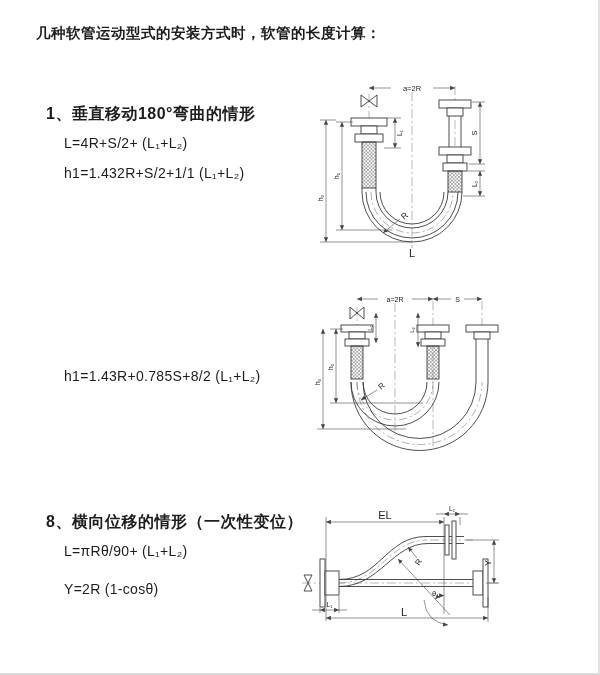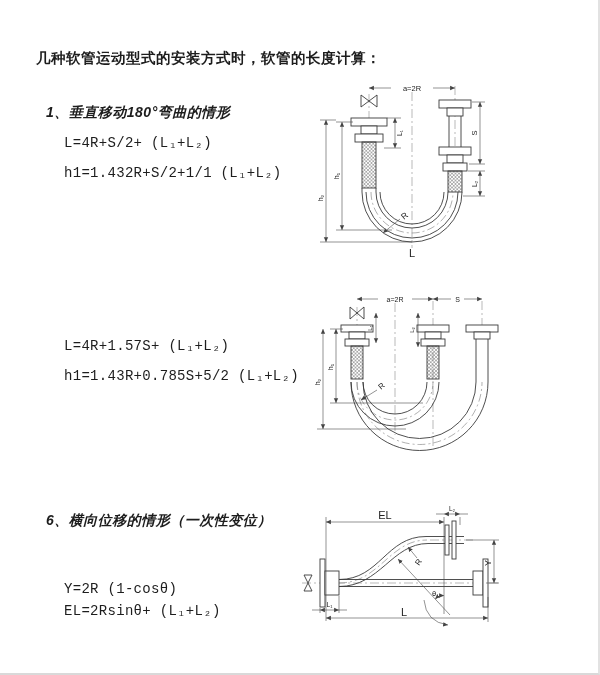--- a/index.html
+++ b/index.html
@@ -1,21 +1,21 @@
 <!DOCTYPE html>
 <html><head>
 <meta charset="utf-8">
 <style>
   html,body{margin:0;padding:0;background:#f4f4f4;}
   .page{position:relative;width:600px;height:675px;background:#ffffff;overflow:hidden;
         font-family:"Liberation Sans","DejaVu Sans",sans-serif;color:#1d1d1d;
         border-right:2px solid #e2e2e2;border-bottom:2px solid #d9d9d9;box-sizing:border-box;}
-  .title{position:absolute;left:36px;top:24px;font-size:14.5px;font-weight:700;letter-spacing:.5px;margin-top:25px;}
-  .sec-heading{position:absolute;font-size:14px;font-weight:700;letter-spacing:.5px;font-style:italic;}
-  .formula{position:absolute;font-size:14px;letter-spacing:.3px;font-family:Liberation Mono, monospace;}
+  .title{position:absolute;left:36px;top:24px;font-size:14.5px;font-weight:700;letter-spacing:.5px;}
+  .sec-heading{position:absolute;font-size:16px;font-weight:700;letter-spacing:.5px;}
+  .formula{position:absolute;font-size:14px;letter-spacing:.3px;}
   .diag{position:absolute;}
   svg text{fill:#222;font-family:"Liberation Sans","DejaVu Sans",sans-serif;}
   .dw{stroke:#3b3b3b;stroke-width:.9;fill:#fff;}
   .dwn{stroke:#3b3b3b;stroke-width:.9;fill:none;}
   .dim{stroke:#4a4a4a;stroke-width:.6;fill:none;}
   .cl{stroke:#8a8a8a;stroke-width:.6;fill:none;stroke-dasharray:9 3 2 3;}
   .dac{stroke:#7a7a7a;stroke-width:.6;fill:none;stroke-dasharray:8 3 2 3;}
 </style>
 </head>
 <body>
@@ -81,22 +81,21 @@
       <text x="27" y="104" font-size="7" text-anchor="middle" transform="rotate(-90 27 104)">h₁</text>
       <path class="dim" d="M8,48 H24 M8,170 H100"></path>
       <path class="dim" d="M14,48 V170" marker-start="url(#m1)" marker-end="url(#m1)"></path>
       <text x="11" y="126" font-size="7" text-anchor="middle" transform="rotate(-90 11 126)">h₂</text>
       <path class="dim" d="M88,147 L71,161" marker-end="url(#m1)"></path>
       <text x="92" y="148" font-size="8.5" transform="rotate(-40 92 148)">R</text>
       <text x="100" y="185" font-size="11" text-anchor="middle">L</text>
     </g>
   </svg>
 
-  <div class="formula" style="left:64px;top:338px">L=4R+1.57S+ (L₁+L₂)</div>
-  <div class="formula" style="left:64px;top:368px">h1=1.43R+0.785S+5/2 (L₁+L₂)</div>
+  <div class="formula" style="left:64px;top:368px">h1=1.43R+0.785S+8/2 (L₁+L₂)</div>
 
   <svg class="diag" style="left:310px;top:287px" width="290" height="165" viewBox="0 0 290 165">
     <defs>
       <marker id="m2" viewBox="0 0 10 10" refX="9" refY="5" markerWidth="9" markerHeight="9" orient="auto-start-reverse">
         <path d="M0,1 L9,5 L0,9 Z" fill="#444"></path>
       </marker>
       <pattern id="bp2" width="3.5" height="3.5" patternUnits="userSpaceOnUse">
         <path d="M0,3.5 L3.5,0 M0,0 L3.5,3.5" stroke="#666" stroke-width="0.5"></path>
       </pattern>
     </defs>
@@ -142,23 +141,23 @@
       <path class="dim" d="M26,42 V116" marker-start="url(#m2)" marker-end="url(#m2)"></path>
       <text x="23" y="80" font-size="7" text-anchor="middle" transform="rotate(-90 23 80)">h₁</text>
       <path class="dim" d="M7,142 H96"></path>
       <path class="dim" d="M13,42 V142" marker-start="url(#m2)" marker-end="url(#m2)"></path>
       <text x="10" y="95" font-size="7" text-anchor="middle" transform="rotate(-90 10 95)">h₂</text>
       <path class="dim" d="M67,103 L51,113" marker-end="url(#m2)"></path>
       <text x="71" y="103" font-size="8" transform="rotate(-40 71 103)">R</text>
     </g>
   </svg>
 
-  <div class="sec-heading" style="left:46px;top:512px">6、横向位移的情形（一次性变位）</div>
+  <div class="sec-heading" style="left:46px;top:512px">8、横向位移的情形（一次性变位）</div>
+  <div class="formula" style="left:64px;top:543px">L=πRθ/90+ (L₁+L₂)</div>
   <div class="formula" style="left:64px;top:581px">Y=2R (1-cosθ)</div>
-  <div class="formula" style="left:64px;top:603px">EL=2Rsinθ+ (L₁+L₂)</div>
 
   <svg class="diag" style="left:298px;top:497px" width="300" height="158" viewBox="0 0 300 158">
     <defs>
       <marker id="m3" viewBox="0 0 10 10" refX="9" refY="5" markerWidth="9" markerHeight="9" orient="auto-start-reverse">
         <path d="M0,1 L9,5 L0,9 Z" fill="#444"></path>
       </marker>
     </defs>
     <g>
       <path class="cl" d="M4,86 H200"></path>
       <path class="cl" d="M132,43 H176"></path>

